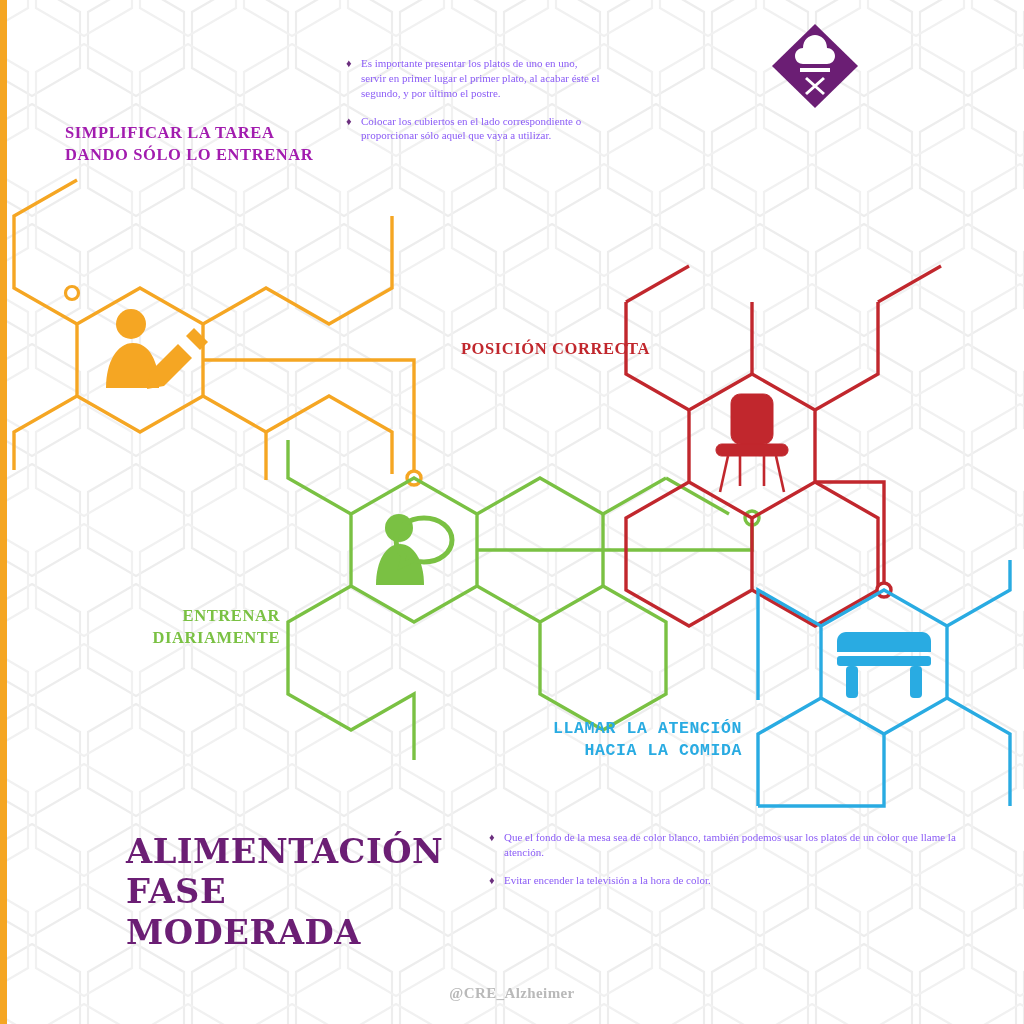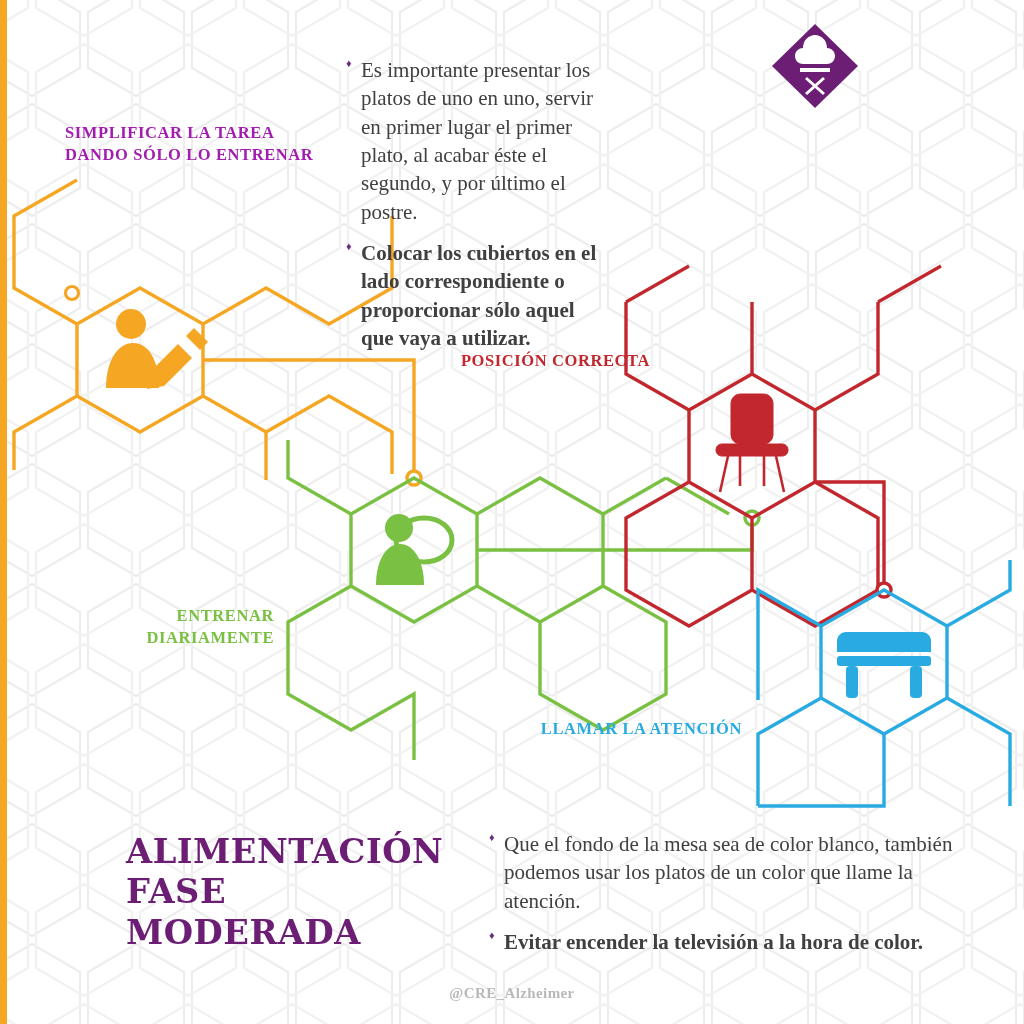--- a/index.html
+++ b/index.html
@@ -33,36 +33,36 @@
     position: absolute;
     font-family: "Liberation Serif", serif;
     font-weight: bold;
     letter-spacing: 0.6px;
     line-height: 1.35;
     font-size: 16.5px;
   }
   .title-orange { color: #a21caf; }
   .title-red    { color: #C1272D; }
   .title-green  { color: #7AC143; }
-  .title-blue   { color: #29ABE2; }
+  .title-blue   { color: #29ABE2; font-family: Liberation Mono, monospace; }
 
   
   .bullets {
     position: absolute;
     font-family: "Liberation Serif", serif;
-    color: #404040;
-    font-size: 21px;
+    color: #8b5cf6;
+    font-size: 11px;
     line-height: 1.35;
   }
   .bullets .bi {
     position: relative;
     padding-left: 15px;
     margin-bottom: 13px;
   }
-  .bullets .bi:last-child { margin-bottom: 0; font-weight: bold; }
+  .bullets .bi:last-child { margin-bottom: 0; }
   .bullets .bi::before {
     content: "\2666";
     position: absolute;
     left: 0;
     top: 0px;
     font-size: 11px;
     color: #6B2E7E;
   }
   .b-orange .bi::before { color: #6B2E7E; }
 
@@ -217,31 +217,32 @@
         <path d="M806 78 l18 16 M824 78 l-18 16" stroke="#ffffff" stroke-width="3" fill="none"></path>
       </g>
     </g>
   </svg>
 
   <div class="node-title title-orange" style="left:65px; top:122px; width:280px;">
     <div>SIMPLIFICAR LA TAREA</div>
     <div>DANDO SÓLO LO ENTRENAR</div>
   </div>
 
-  <div class="node-title title-red" style="left:410px; top:338px; width:240px; text-align:right;margin-top:12px;">
+  <div class="node-title title-red" style="left:410px; top:338px; width:240px; text-align:right;">
     <div>POSICIÓN CORRECTA</div>
   </div>
 
-  <div class="node-title title-green" style="left:94px; top:605px; width:180px; text-align:right;">
+  <div class="node-title title-green" style="left:100px; top:605px; width:180px; text-align:right;">
     <div>ENTRENAR</div>
     <div>DIARIAMENTE</div>
   </div>
 
   <div class="node-title title-blue" style="left:480px; top:718px; width:262px; text-align:right;">
     <div>LLAMAR LA ATENCIÓN</div>
+    <div>HACIA LA COMIDA</div>
   </div>
 
   <div class="bullets b-orange" style="left:346px; top:56px; width:256px;">
     <div class="bi">Es importante presentar los platos de uno en uno, servir en primer lugar el primer plato, al acabar éste el segundo, y por último el postre.</div>
     <div class="bi">Colocar los cubiertos en el lado correspondiente o proporcionar sólo aquel que vaya a utilizar.</div>
   </div>
 
 
 
   <div class="bullets" style="left:489px; top:830px; width:468px;">

